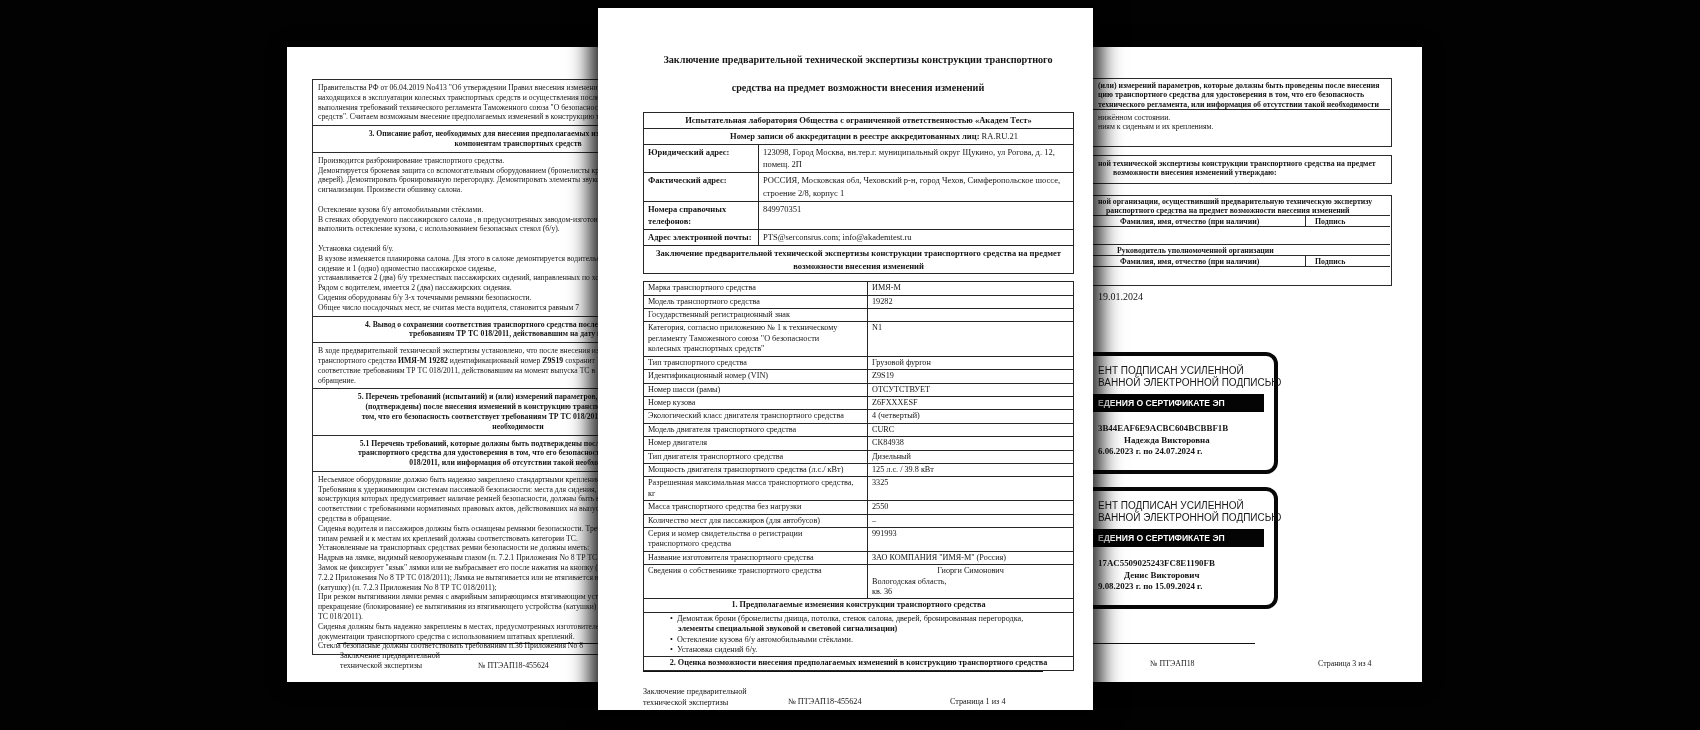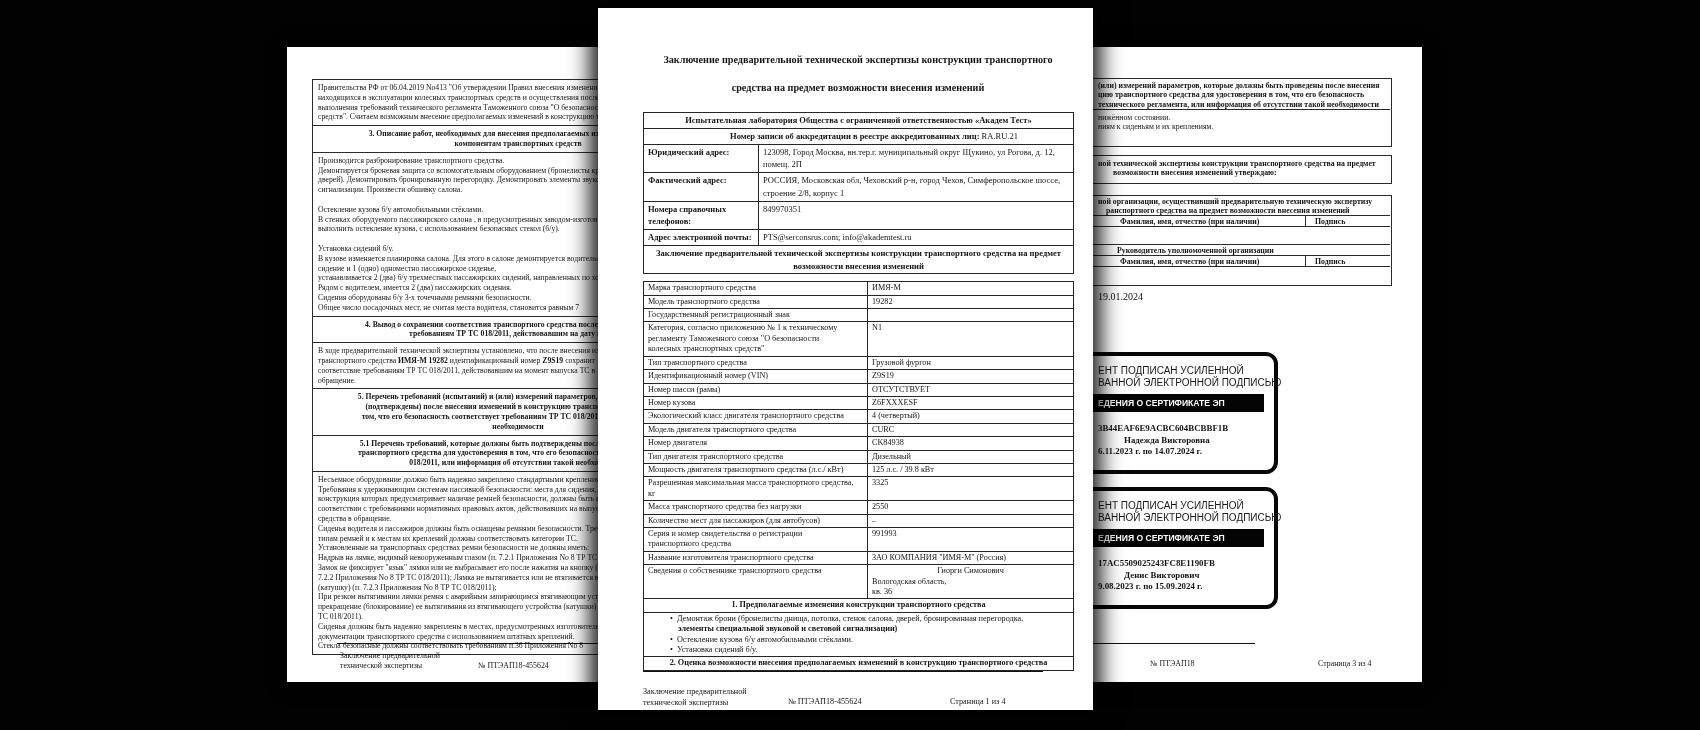--- a/index.html
+++ b/index.html
@@ -180,21 +180,21 @@
   <div class="rtext rt-bold" style="left:360px;top:210px;">Подпись</div>
   <div class="rtext" style="left:143px;top:244px;font-size:10px;">19.01.2024</div>
 
   <div class="stamp" style="top:305px;">
     <div class="sl sl1">ЕНТ ПОДПИСАН УСИЛЕННОЙ</div>
     <div class="sl">ВАННОЙ ЭЛЕКТРОННОЙ ПОДПИСЬЮ</div>
     <div class="bar">ЕДЕНИЯ О СЕРТИФИКАТЕ ЭП</div>
     <div class="cert">
       <div>3B44EAF6E9ACBC604BCBBF1B</div>
       <div class="ind">Надежда Викторовна</div>
-      <div>6.11.2023 г. по 14.07.2024 г.</div>
+      <div>6.06.2023 г. по 24.07.2024 г.</div>
     </div>
   </div>
   <div class="stamp" style="top:440px;">
     <div class="sl sl1">ЕНТ ПОДПИСАН УСИЛЕННОЙ</div>
     <div class="sl">ВАННОЙ ЭЛЕКТРОННОЙ ПОДПИСЬЮ</div>
     <div class="bar">ЕДЕНИЯ О СЕРТИФИКАТЕ ЭП</div>
     <div class="cert">
       <div>17AC5509025243FC8E1190FB</div>
       <div class="ind">Денис Викторович</div>
       <div>9.08.2023 г. по 15.09.2024 г.</div>

